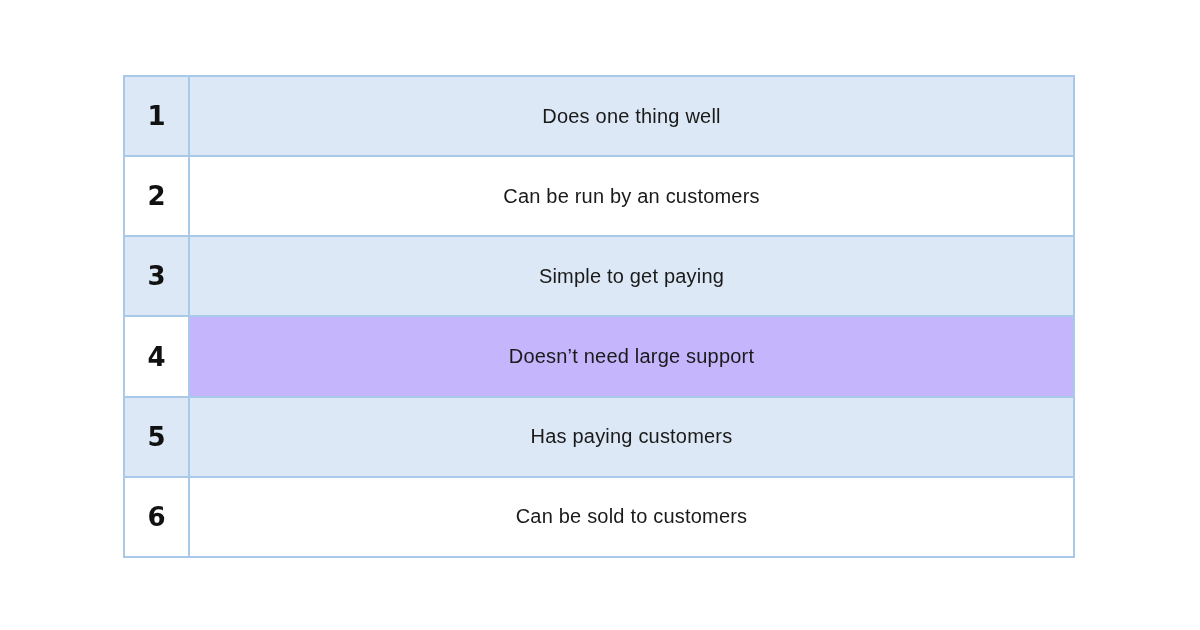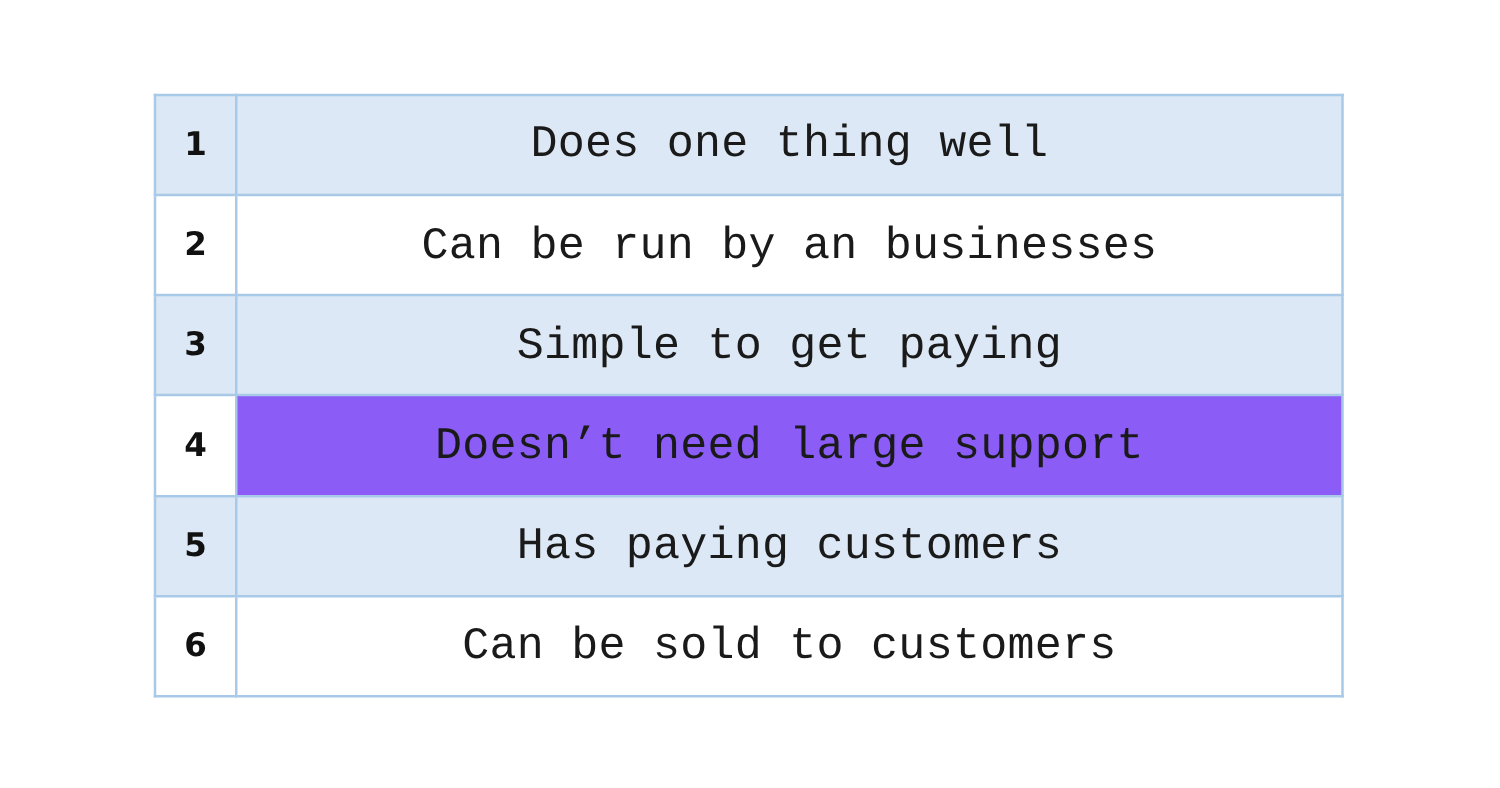--- a/index.html
+++ b/index.html
@@ -58,23 +58,23 @@
     font-family: "DejaVu Sans", "Liberation Sans", sans-serif;
     font-weight: 700;
     font-size: 26px;
     color: #111111;
     letter-spacing: 0px;
     line-height: 1;
   }
 
   
   td.label-cell {
-    font-family: Liberation Mono, monospace;
+    font-family: Liberation Sans, sans-serif;
     font-weight: 300;
-    font-size: 36px;
+    font-size: 20px;
     color: #1a1a1a;
     letter-spacing: 0.2px;
     line-height: 1.15;
     white-space: nowrap;
   }
 
   .num-text,
   .label-text {
     display: block;
   }
@@ -94,38 +94,38 @@
         <td class="label-cell" style="background: rgb(220, 232, 245); color: rgb(26, 26, 26);">
           <span class="label-text">Does one thing well</span>
         </td>
       </tr>
 
       <tr>
         <td class="num-cell" style="background: rgb(255, 255, 255); color: rgb(17, 17, 17);">
           <span class="num-text">2</span>
         </td>
         <td class="label-cell" style="background: rgb(255, 255, 255); color: rgb(26, 26, 26);">
-          <span class="label-text">Can be run by an businesses</span>
+          <span class="label-text">Can be run by an customers</span>
         </td>
       </tr>
 
       <tr class="shaded">
         <td class="num-cell" style="background: rgb(220, 232, 245); color: rgb(17, 17, 17);">
           <span class="num-text">3</span>
         </td>
         <td class="label-cell" style="background: rgb(220, 232, 245); color: rgb(26, 26, 26);">
           <span class="label-text">Simple to get paying</span>
         </td>
       </tr>
 
       <tr>
         <td class="num-cell" style="background: rgb(255, 255, 255); color: rgb(17, 17, 17);">
           <span class="num-text">4</span>
         </td>
-        <td class="label-cell" style="background: #8b5cf6; color: rgb(26, 26, 26);">
+        <td class="label-cell" style="background: #c4b5fd; color: rgb(26, 26, 26);">
           <span class="label-text">Doesn’t need large support</span>
         </td>
       </tr>
 
       <tr class="shaded">
         <td class="num-cell" style="background: rgb(220, 232, 245); color: rgb(17, 17, 17);">
           <span class="num-text">5</span>
         </td>
         <td class="label-cell" style="background: rgb(220, 232, 245); color: rgb(26, 26, 26); margin-top: 32px;">
           <span class="label-text">Has paying customers</span>

